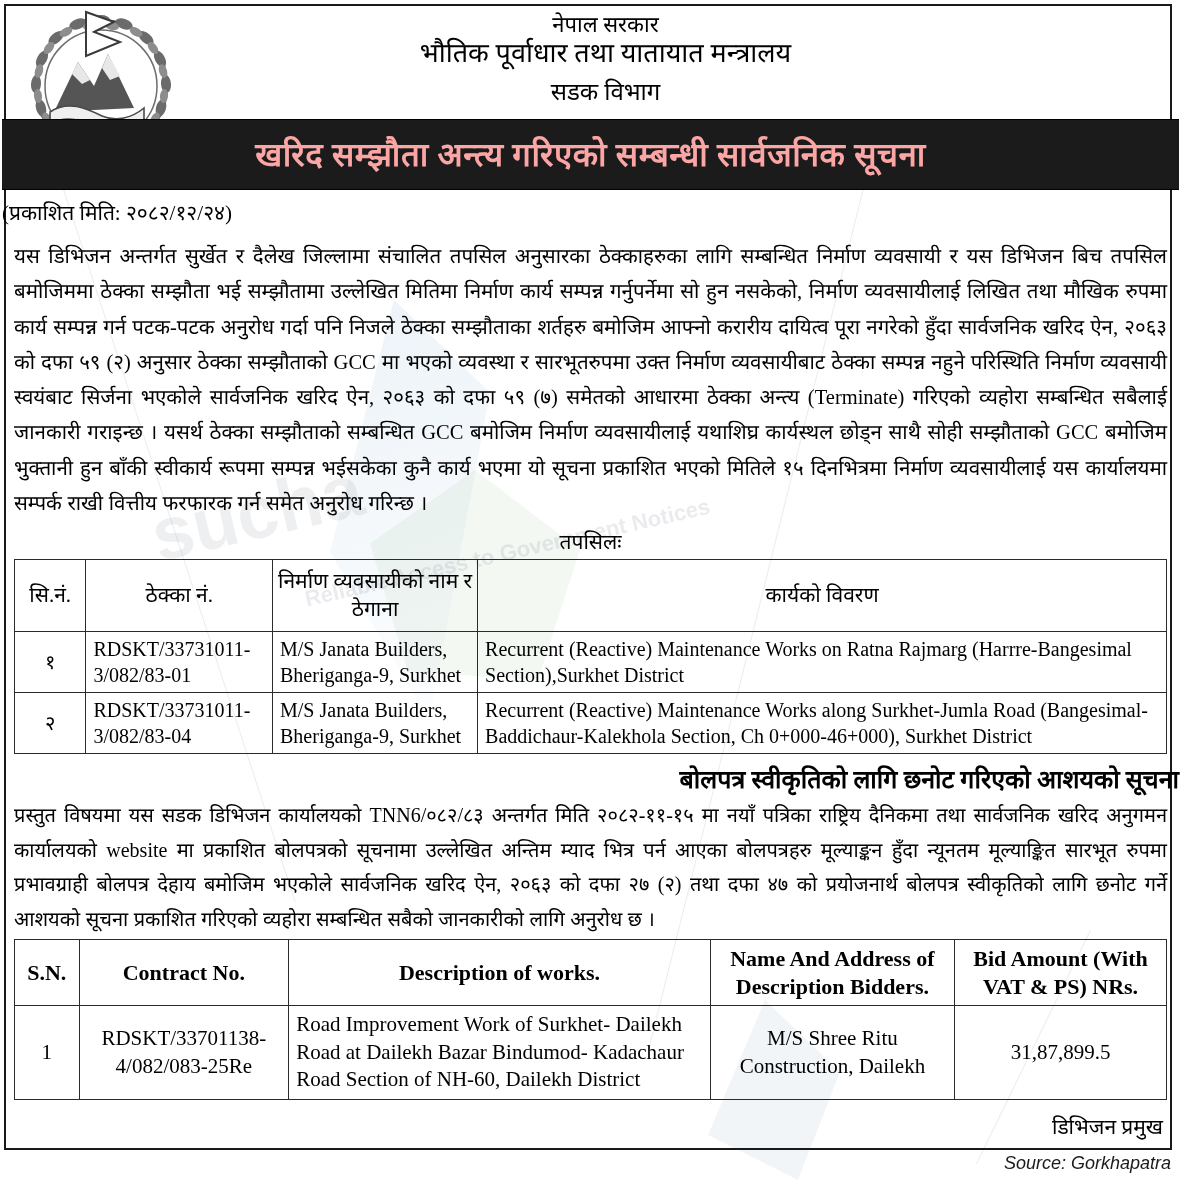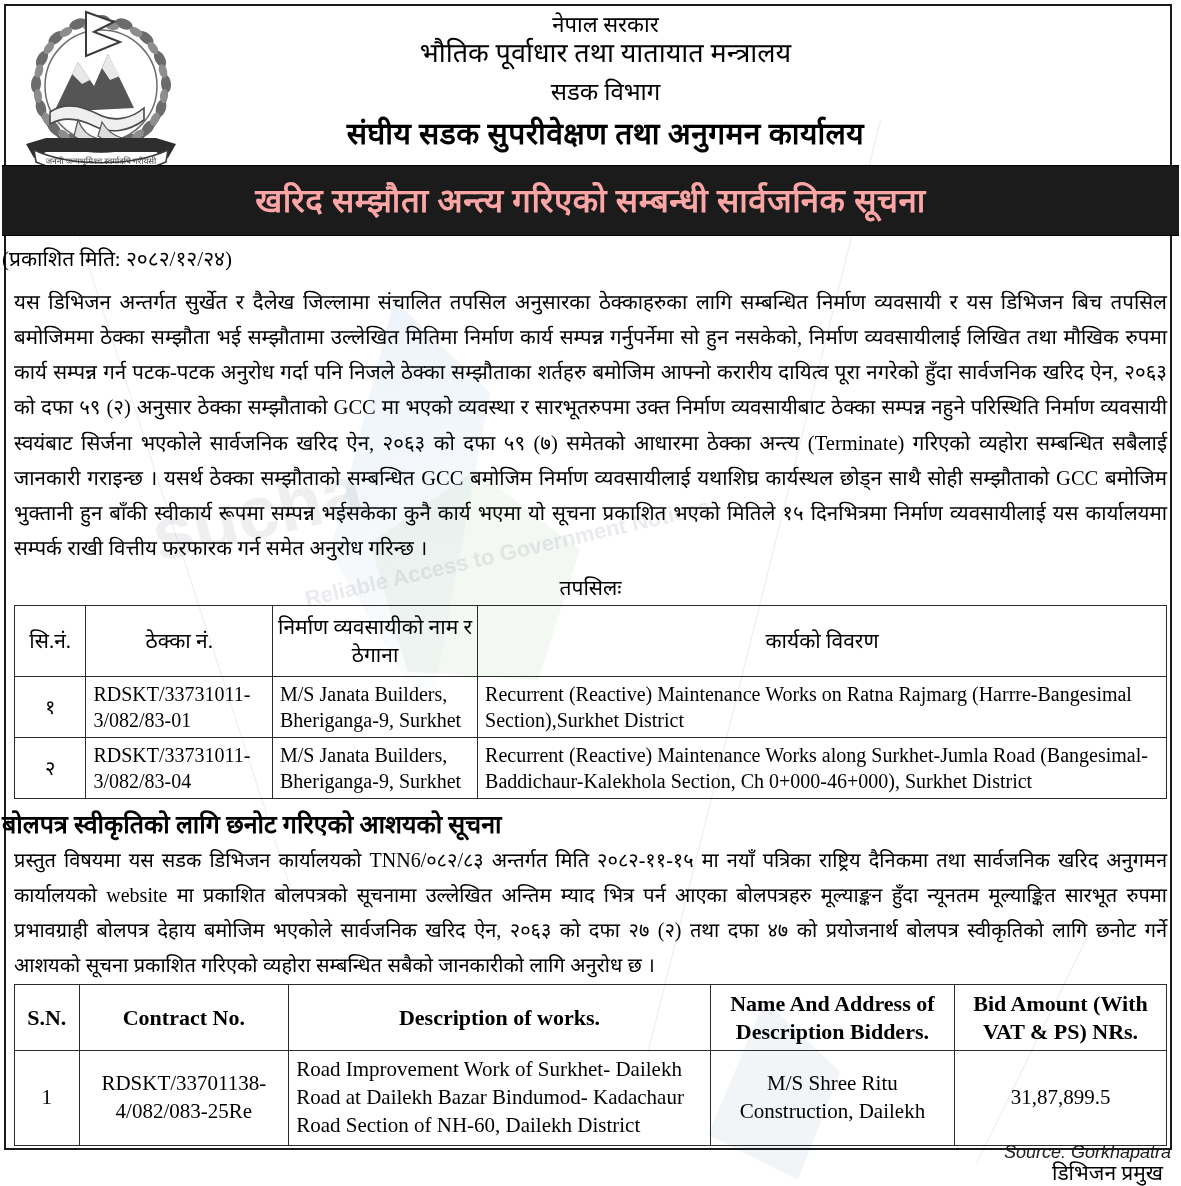--- a/index.html
+++ b/index.html
@@ -133,21 +133,21 @@
     position: relative;
     z-index: 2;
     text-align: center;
     font-size: 21px;
     margin: 6px 0 4px 0;
   }
 
   .section-head {
     position: relative;
     z-index: 2;
-    text-align: left;
+    text-align: right;
     font-size: 25px;
     font-weight: bold;
     margin: 7px 0 3px 0;
   }
 
   
   table.doc {
     position: relative;
     z-index: 2;
     border-collapse: collapse;
@@ -188,21 +188,21 @@
     z-index: 2;
     text-align: right;
     font-size: 21px;
     padding: 12px 16px 8px 0;
   }
 
   .source {
     position: absolute;
     z-index: 3;
     right: 10px;
-    bottom: 23px;
+    bottom: 12px;
     font-size: 18px;
     font-style: italic;
     font-family: "Liberation Sans", sans-serif;
     color: #1a1a1a;
   }
 
   .content { position: relative; z-index: 2; padding: 0 2px; }
 </style>
 </head>
 <body>
@@ -281,21 +281,20 @@
 
         <path d="M10 140 L30 134 L140 134 L160 140 L152 154 L140 148 L30 148 L18 154 Z" fill="#2e2e2e"></path>
         <path d="M18 146 C55 163 115 163 152 146 L150 158 C113 174 57 174 20 158 Z" fill="#ffffff" stroke="#3a3a3a" stroke-width="1.6"></path>
         <text x="85" y="160" font-size="8.5" fill="#3a3a3a" text-anchor="middle" font-family="'Liberation Serif',serif">जननी जन्मभूमिश्च स्वर्गादपि गरीयसी</text>
       </svg>
 
       <div class="hdr-lines">
         <div class="h-line h1">नेपाल सरकार</div>
         <div class="h-line h2">भौतिक पूर्वाधार तथा यातायात मन्त्रालय</div>
         <div class="h-line h3">सडक विभाग</div>
-        <div class="h-line h4">संघीय सडक सुपरीवेक्षण तथा अनुगमन कार्यालय</div>
       </div>
     </div>
 
     <div class="banner">खरिद सम्झौता अन्त्य गरिएको सम्बन्धी सार्वजनिक सूचना</div>
 
     <div class="pubdate">(प्रकाशित मिति: २०८२/१२/२४)</div>
 
     <div class="para">यस डिभिजन अन्तर्गत सुर्खेत र दैलेख जिल्लामा संचालित तपसिल अनुसारका ठेक्काहरुका लागि सम्बन्धित निर्माण व्यवसायी र यस डिभिजन बिच तपसिल बमोजिममा ठेक्का सम्झौता भई सम्झौतामा उल्लेखित मितिमा निर्माण कार्य सम्पन्न गर्नुपर्नेमा सो हुन नसकेको, निर्माण व्यवसायीलाई लिखित तथा मौखिक रुपमा कार्य सम्पन्न गर्न पटक-पटक अनुरोध गर्दा पनि निजले ठेक्का सम्झौताका शर्तहरु बमोजिम आफ्नो करारीय दायित्व पूरा नगरेको हुँदा सार्वजनिक खरिद ऐन, २०६३ को दफा ५९ (२) अनुसार ठेक्का सम्झौताको GCC  मा भएको व्यवस्था र सारभूतरुपमा उक्त निर्माण व्यवसायीबाट ठेक्का सम्पन्न नहुने परिस्थिति निर्माण व्यवसायी स्वयंबाट सिर्जना भएकोले सार्वजनिक खरिद ऐन, २०६३ को दफा ५९ (७) समेतको आधारमा ठेक्का अन्त्य (Terminate) गरिएको व्यहोरा सम्बन्धित सबैलाई जानकारी गराइन्छ । यसर्थ ठेक्का सम्झौताको सम्बन्धित GCC बमोजिम निर्माण व्यवसायीलाई यथाशिघ्र कार्यस्थल छोड्न साथै सोही सम्झौताको GCC बमोजिम भुक्तानी हुन बाँकी स्वीकार्य रूपमा सम्पन्न भईसकेका कुनै कार्य भएमा यो सूचना प्रकाशित भएको मितिले १५ दिनभित्रमा निर्माण व्यवसायीलाई यस कार्यालयमा सम्पर्क राखी वित्तीय फरफारक गर्न समेत अनुरोध गरिन्छ ।</div>
 
     <div class="center-label">तपसिलः</div>

